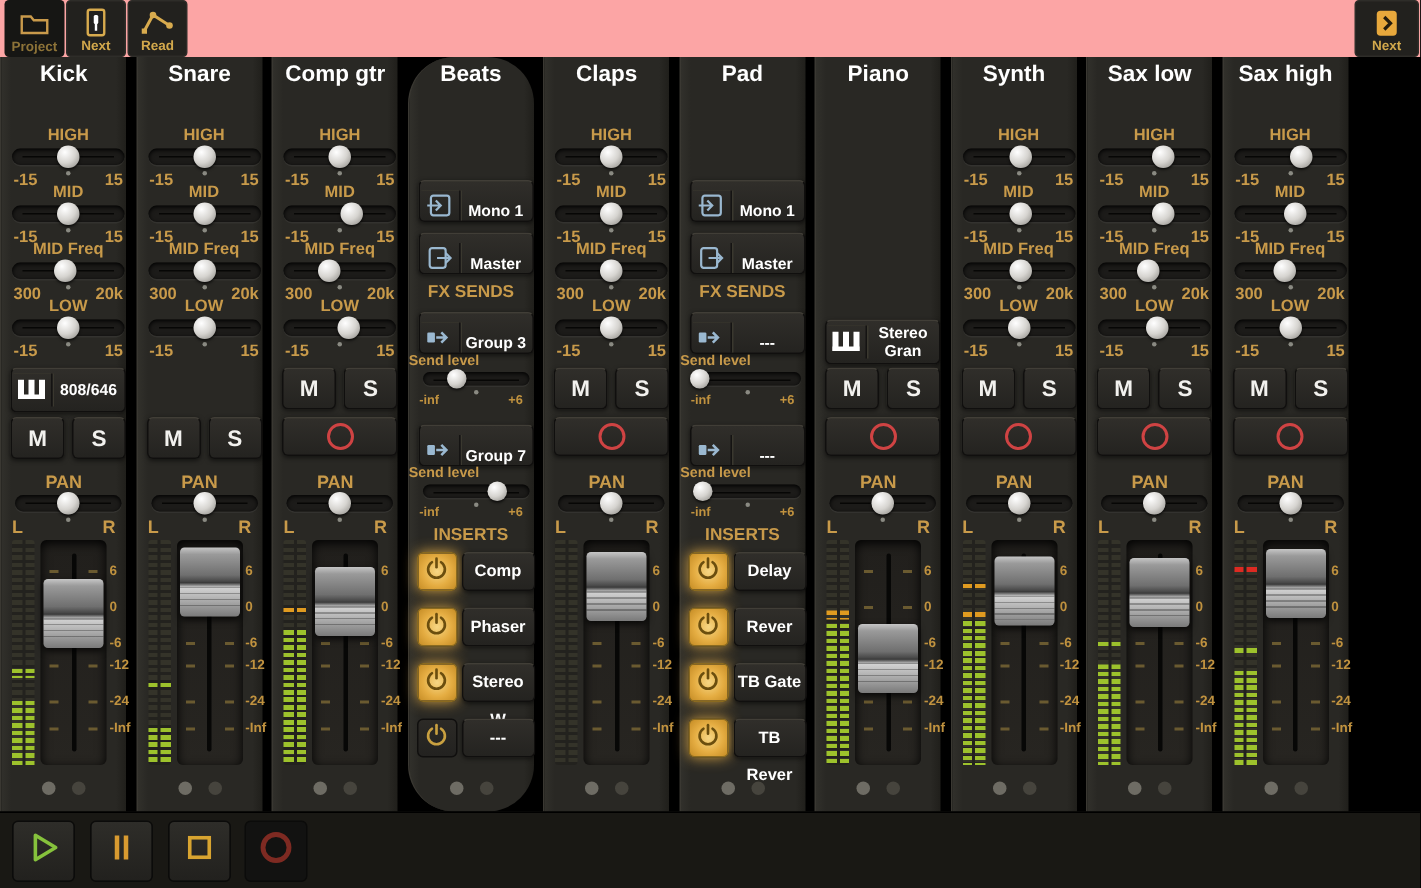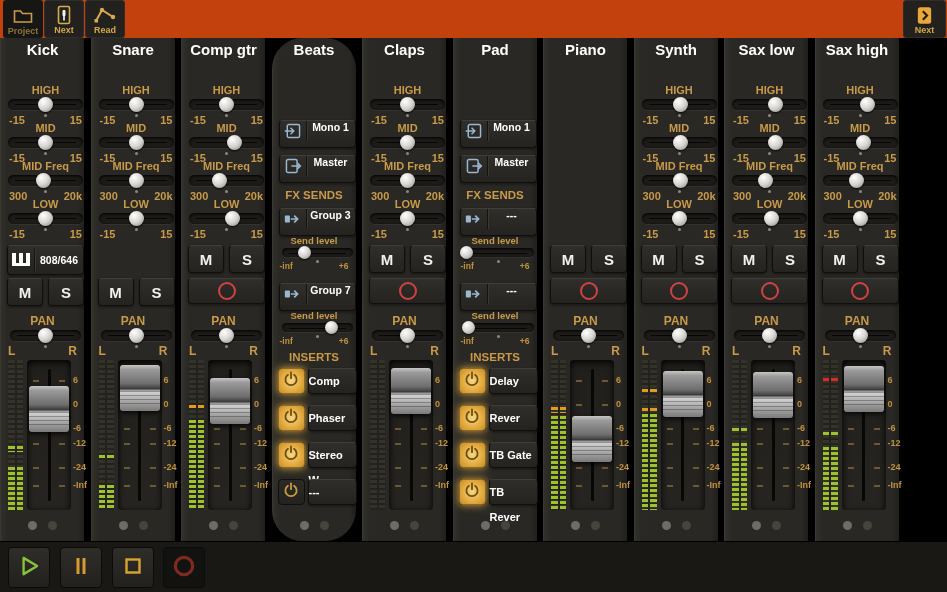--- a/index.html
+++ b/index.html
@@ -1,20 +1,20 @@
 <!DOCTYPE html>
 <html><head>
 <meta charset="utf-8">
 <style>
   html,body{margin:0;padding:0;background:#000;}
   #app{position:relative;width:947px;height:592px;background:#000;overflow:hidden;
        font-family:"Liberation Sans",sans-serif;-webkit-font-smoothing:antialiased;}
 
   
-  #toolbar{position:absolute;left:0;top:0;width:947px;height:38px;background:#c2410c;}
+  #toolbar{position:absolute;left:0;top:0;width:947px;height:38px;background:#fca5a5;}
   .tb-btn{position:absolute;top:0;height:38px;width:40px;border-radius:3px;
           display:flex;flex-direction:column;align-items:center;justify-content:flex-end;
           padding-bottom:2px;box-sizing:border-box;background:#161614;}
   .tb-btn.lit{background:#22211e;border:1px solid #2e2d29;}
   .tb-label{font-size:9px;font-weight:bold;color:#d3a94c;line-height:10px;}
   .tb-label.dim{color:#8d7338;}
   .tb-btn .ic{height:20px;display:flex;align-items:center;justify-content:center;}
 
   
   #strips{position:absolute;left:0;top:38px;width:947px;height:503px;}
@@ -72,37 +72,37 @@
   .fader-handle:after{content:'';position:absolute;left:0;right:0;top:57%;bottom:4px;
      background:repeating-linear-gradient(180deg,rgba(0,0,0,.28) 0 1px,transparent 1px 4px);}
   .fader-scale{position:absolute;top:322px;left:71px;width:17px;height:150px;}
   .fs-label{position:absolute;left:1px;font-size:9px;font-weight:bold;color:#c0923f;transform:translateY(-50%);}
 
   .dots{position:absolute;top:483px;left:0;right:0;display:flex;justify-content:center;gap:11px;}
   .dot{width:9px;height:9px;border-radius:50%;}
   .dot.a{background:#6e6c64;} .dot.b{background:#46443d;}
 
   
-  .bus-row{height:28px;display:flex;align-items:flex-start;}
+  .bus-row{height:28px;display:flex;align-items:flex-end;}
   .bus-row .ic{width:26px;display:flex;justify-content:center;align-items:center;border-right:1px solid #141312;
                box-shadow:1px 0 0 #3a382f;height:20px;}
   .bus-label{flex:1;text-align:center;font-size:10.5px;font-weight:bold;color:#fff;}
   .section-label{position:absolute;left:0;right:0;text-align:center;font-size:11.5px;font-weight:bold;color:#c89a4a;}
-  .send-label{position:absolute;left:0;right:0;text-align:center;font-size:9.5px;font-weight:bold;color:#c89a4a;}
+  .send-label{position:absolute;left:0;right:0;text-align:left;font-size:9.5px;font-weight:bold;color:#c89a4a;}
   .send-slider{position:absolute;left:9px;width:71px;height:13px;}
   .send-slider .hs-track{height:9px;top:2px;}
   .send-slider .hs-handle{width:13px;height:13px;margin-left:-6.5px;}
   .send-ticks{position:absolute;left:7px;right:7px;display:flex;justify-content:space-between;
               font-size:8.5px;font-weight:bold;color:#c0923f;}
   .ins-row{position:absolute;left:5px;width:79px;height:26px;display:flex;gap:3px;}
   .pwr-btn{width:27px;height:26px;border-radius:4px;display:flex;align-items:center;justify-content:center;box-sizing:border-box;}
   .pwr-btn.on{background:radial-gradient(circle,#f6d684 0%,#e5ad42 55%,#c58c25 100%);
               box-shadow:0 0 9px rgba(242,183,74,.85);border:1px solid #8a6a20;}
   .pwr-btn.off{background:linear-gradient(#2c2a26,#232220);border:1px solid #100f0e;}
-  .ins-name{flex:1;height:26px;line-height:25px;text-align:left;font-size:11px;font-weight:bold;color:#fff;}
+  .ins-name{flex:1;height:26px;line-height:25px;text-align:center;font-size:11px;font-weight:bold;color:#fff;}
 
   
   #transport{position:absolute;left:0;top:541px;width:947px;height:51px;background:#191814;border-top:1px solid #000;}
   .tp-btn{position:absolute;top:5px;width:42px;height:41px;border-radius:4px;
           background:linear-gradient(#2e2d29,#22211e);border:1px solid #0b0b0a;
           display:flex;align-items:center;justify-content:center;box-sizing:border-box;}
   .tp-btn.dark{background:#121211;}
 </style>
 </head>
 <body>
@@ -752,20 +752,33 @@
           </div>
           <div class="btn ins-name">TB Rever</div>
         </div>
         <div class="dots">
           <div class="dot a"></div>
           <div class="dot b"></div>
         </div>
       </div>
       <div class="strip" style="left: 543px;">
         <div class="strip-name">Piano</div>
+        <div class="btn row-btn inst-btn" style="top: 175px;">
+          <span class="ic">
+            <svg width="20" height="14" viewBox="0 0 20 14">
+              <g fill="#fff">
+                <rect x="1" y="0" width="4" height="13"></rect>
+                <rect x="8" y="0" width="4" height="13"></rect>
+                <rect x="15" y="0" width="4" height="13"></rect>
+                <rect x="1" y="10" width="18" height="3"></rect>
+              </g>
+            </svg>
+          </span>
+          <div class="inst-label">Stereo Gran</div>
+        </div>
         <div class="ms-row" style="top: 207px;">
           <div class="btn ms-btn">M</div>
           <div class="btn ms-btn">S</div>
         </div>
         <div class="btn row-btn rec-row" style="top: 240px;">
           <div class="rec-ring"></div>
         </div>
         <div class="pan-label" style="position: absolute; top: 276px;">PAN</div>
         <div class="hslider pan-slider" style="top: 289px;">
           <div class="hs-track"></div>

